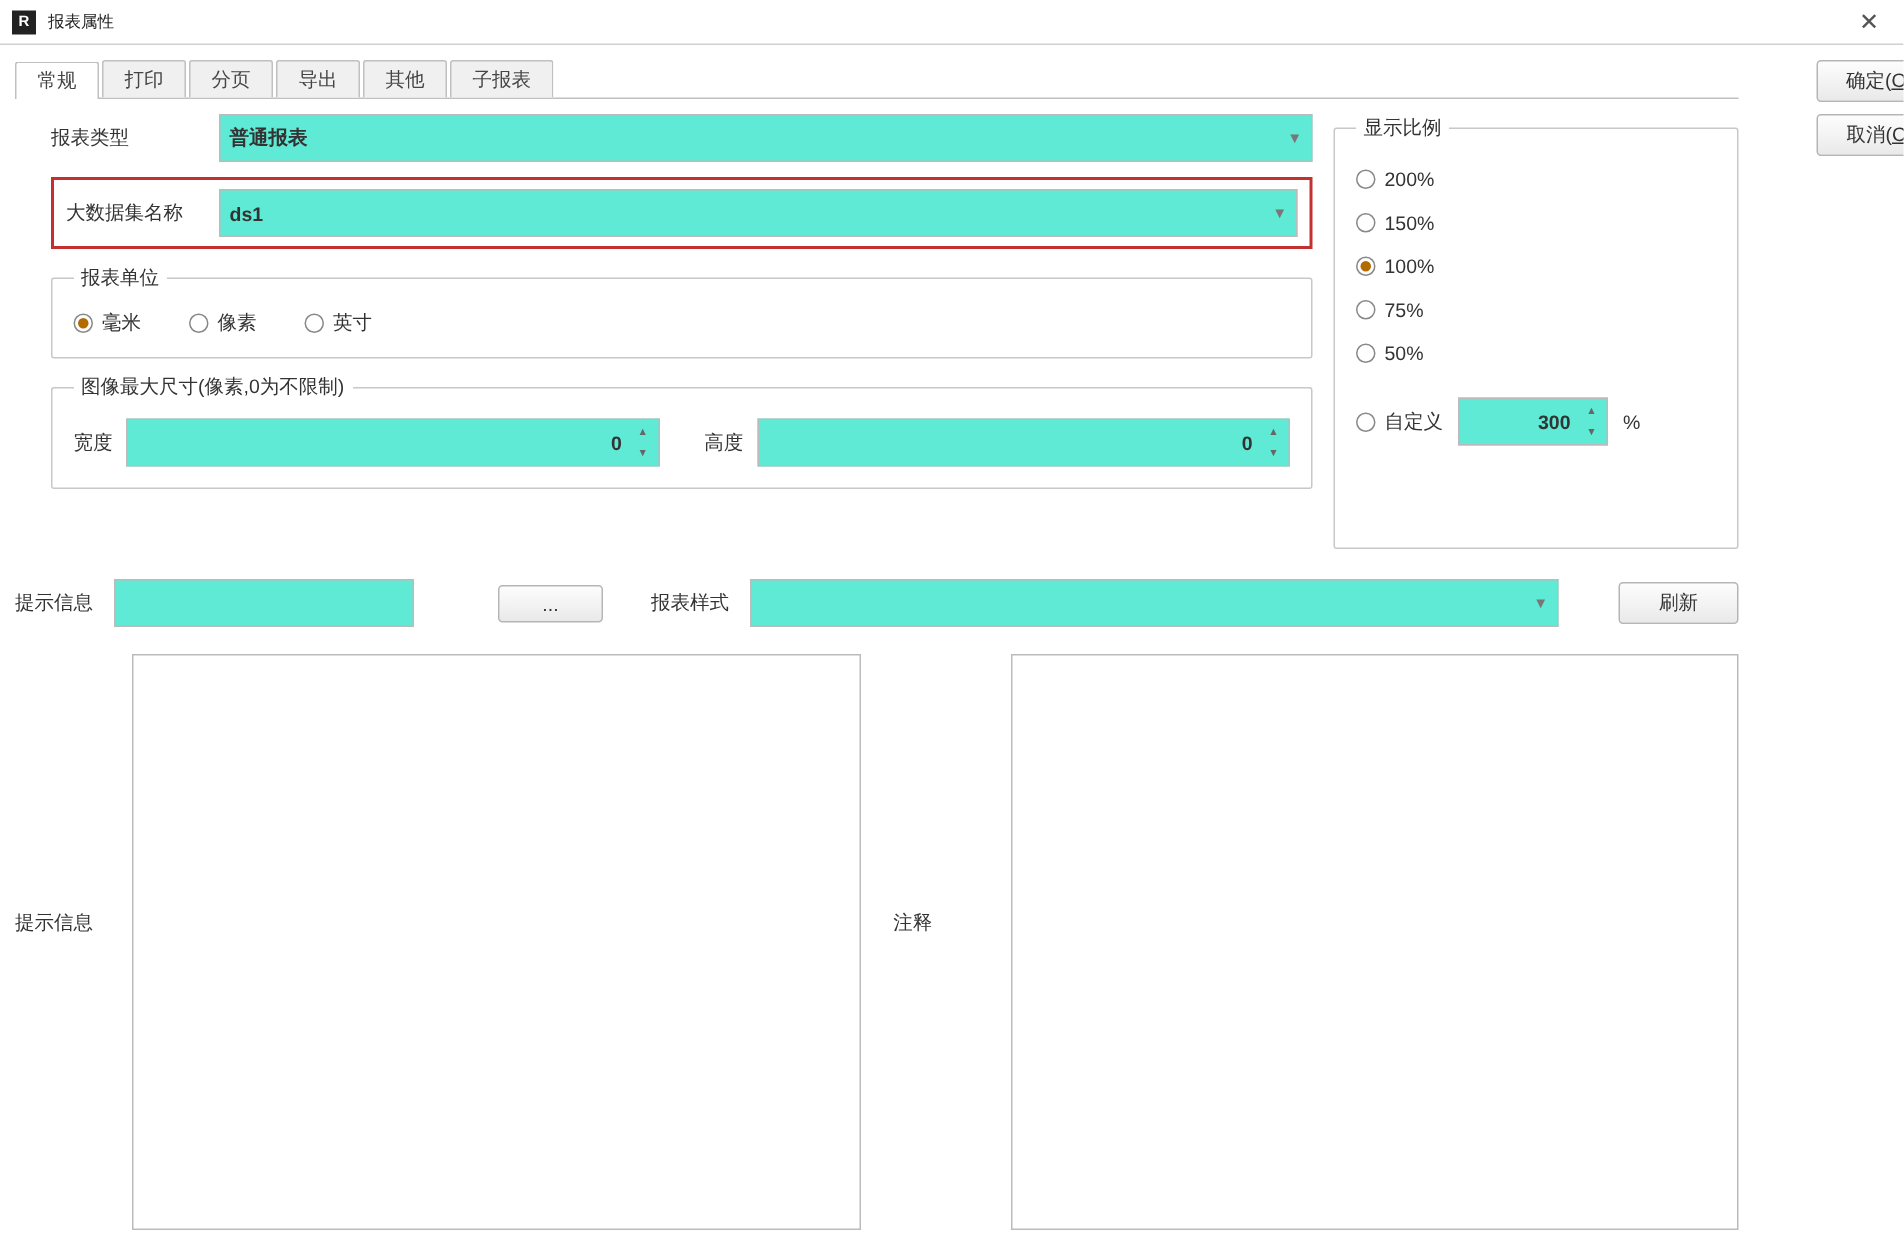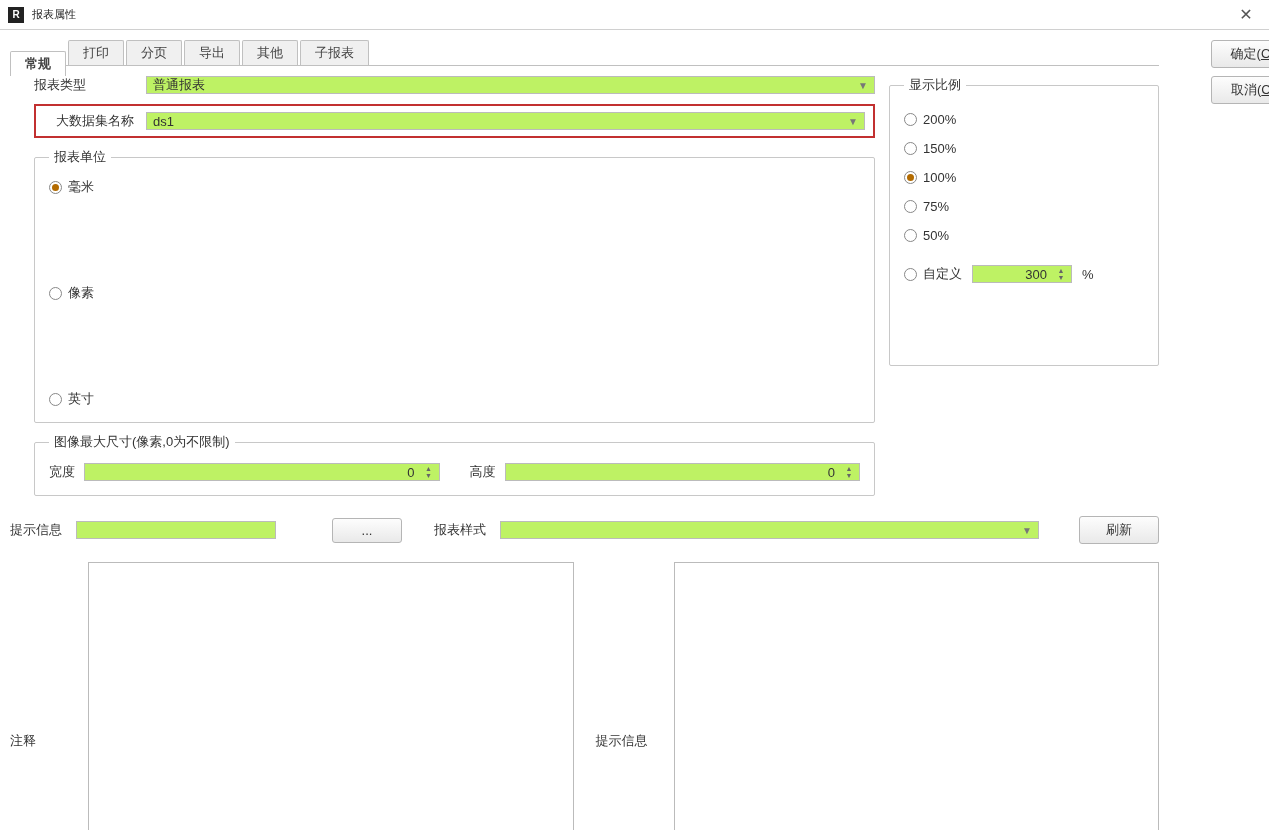--- a/index.html
+++ b/index.html
@@ -13,45 +13,45 @@
 
 .container { display: flex; padding: 10px; height: calc(830px - 30px); }
 .main { flex: 1; display: flex; flex-direction: column; }
 .side { width: 100px; padding-left: 10px; display: flex; flex-direction: column; gap: 8px; }
 
 .btn { background: linear-gradient(#fdfdfd,#e9e9e9); border: 1px solid #b5b5b5; border-radius: 3px; padding: 4px 8px; text-align: center; cursor: pointer; min-width: 84px; margin-left: 42px; }
 .btn u { text-decoration: underline; }
 
 .tabs { display: flex; border-bottom: 1px solid #c0c0c0; margin-bottom: 10px; }
 .tab { padding: 3px 14px; border: 1px solid #c0c0c0; border-bottom: none; margin-right: 2px; background: #f0f0f0; cursor: pointer; border-radius: 2px 2px 0 0; color:#444; }
-.tab.active { background: #fff; position: relative; top: 11px; font-weight: bold; }
+.tab.active { background: #fff; position: relative; top: 1px; }
 
 .content { display: flex; gap: 14px; }
 .left-col { flex: 1; display: flex; flex-direction: column; gap: 10px; margin-left: 24px; }
 .right-col { width: 270px; }
 
 .row { display: flex; align-items: center; gap: 12px; }
 .lbl { width: 100px; color: #333; }
 
-.select, .input, .spinner { border: 1px solid #bbb; background: #bef264; height: 18px; padding: 2px 6px; display:flex; align-items:center; justify-content:space-between; }
+.select, .input, .spinner { border: 1px solid #bbb; background: #5eead4; height: 32px; padding: 2px 6px; display:flex; align-items:center; justify-content:space-between;font-weight:bold; }
 .select { cursor: pointer; }
 .select .chev { color:#777; font-size:10px; }
 .spinner { justify-content: flex-end; position: relative; padding-right: 24px; }
 .spinner .val { text-align: right; flex:1; }
 .spinner .spins { position: absolute; right: 2px; top: 1px; bottom: 1px; width: 16px; display:flex; flex-direction:column; }
 .spinner .spins span { flex:1; font-size:7px; color:#666; display:flex; align-items:center; justify-content:center; cursor:pointer; }
 
 .highlight-row { border: 2px solid #c23030; padding: 6px 8px; display:flex; align-items:center; gap:12px; }
-.highlight-row .lbl { width: 90px; text-align: right; }
+.highlight-row .lbl { width: 90px; }
 .highlight-row .select { flex:1; }
 
 fieldset { border: 1px solid #c8c8c8; padding: 12px 14px 14px 14px; border-radius: 2px; }
 legend { padding: 0 5px; color: #333; }
 
-.radio-row { display:flex; gap: 88px; flex-direction: column; }
+.radio-row { display:flex; gap: 32px; }
 .radio { display:flex; align-items:center; gap:6px; cursor:pointer; }
 .radio .dot { width:13px; height:13px; border:1px solid #888; border-radius:50%; display:flex; align-items:center; justify-content:center; }
 .radio .dot.sel::after { content:""; width:7px; height:7px; background:#b36b00; border-radius:50%; }
 
 .size-row { display:flex; gap: 30px; align-items:center; }
 .size-row .item { display:flex; align-items:center; gap:9px; flex:1; }
 .size-row .spinner { flex:1; }
 
 .ratio-box fieldset { height: 290px; }
 .ratio-list { display:flex; flex-direction:column; gap: 14px; margin-top: 6px; }
@@ -211,25 +211,25 @@
       <span class="style-lbl">报表样式</span>
       <div class="select style">
         <span></span>
         <span class="chev">▼</span>
       </div>
       <div class="btn refresh">刷新</div>
     </div>
 
     <div class="bottom-row">
       <div class="bottom-col">
+        <div class="tlabel">提示信息</div>
+        <div class="textarea"></div>
+      </div>
+      <div class="bottom-col">
         <div class="tlabel">注释</div>
-        <div class="textarea"></div>
-      </div>
-      <div class="bottom-col">
-        <div class="tlabel">提示信息</div>
         <div class="textarea"></div>
       </div>
     </div>
 
   </div>
 
   <div class="side">
     <div class="btn"><span>确定</span>(<u>O</u>)</div>
     <div class="btn"><span>取消</span>(<u>C</u>)</div>
   </div>

